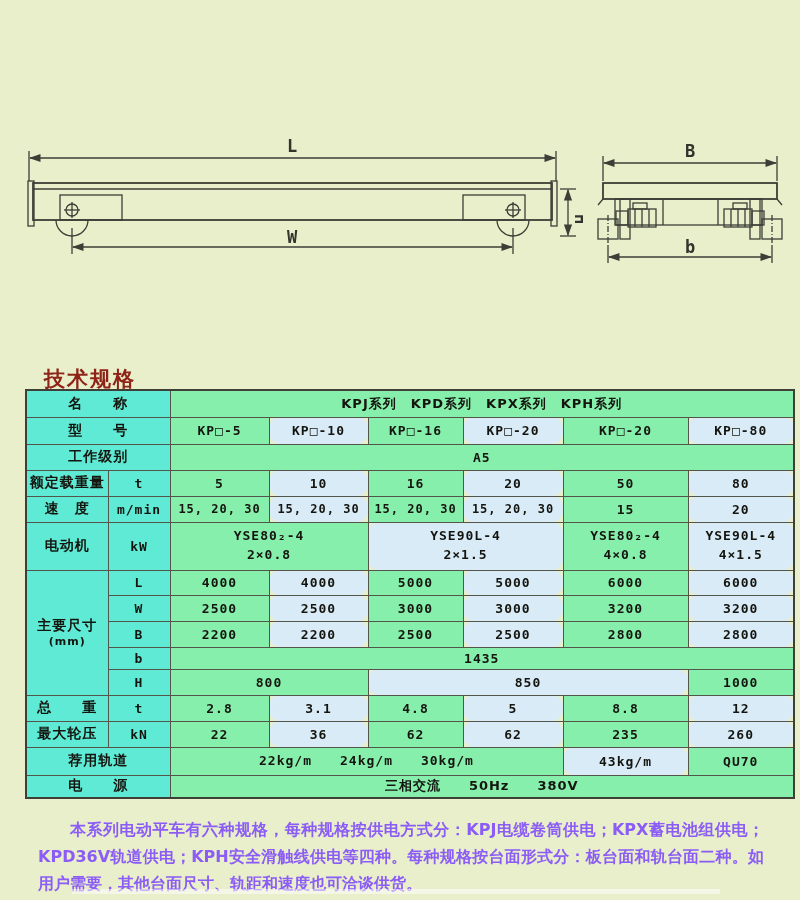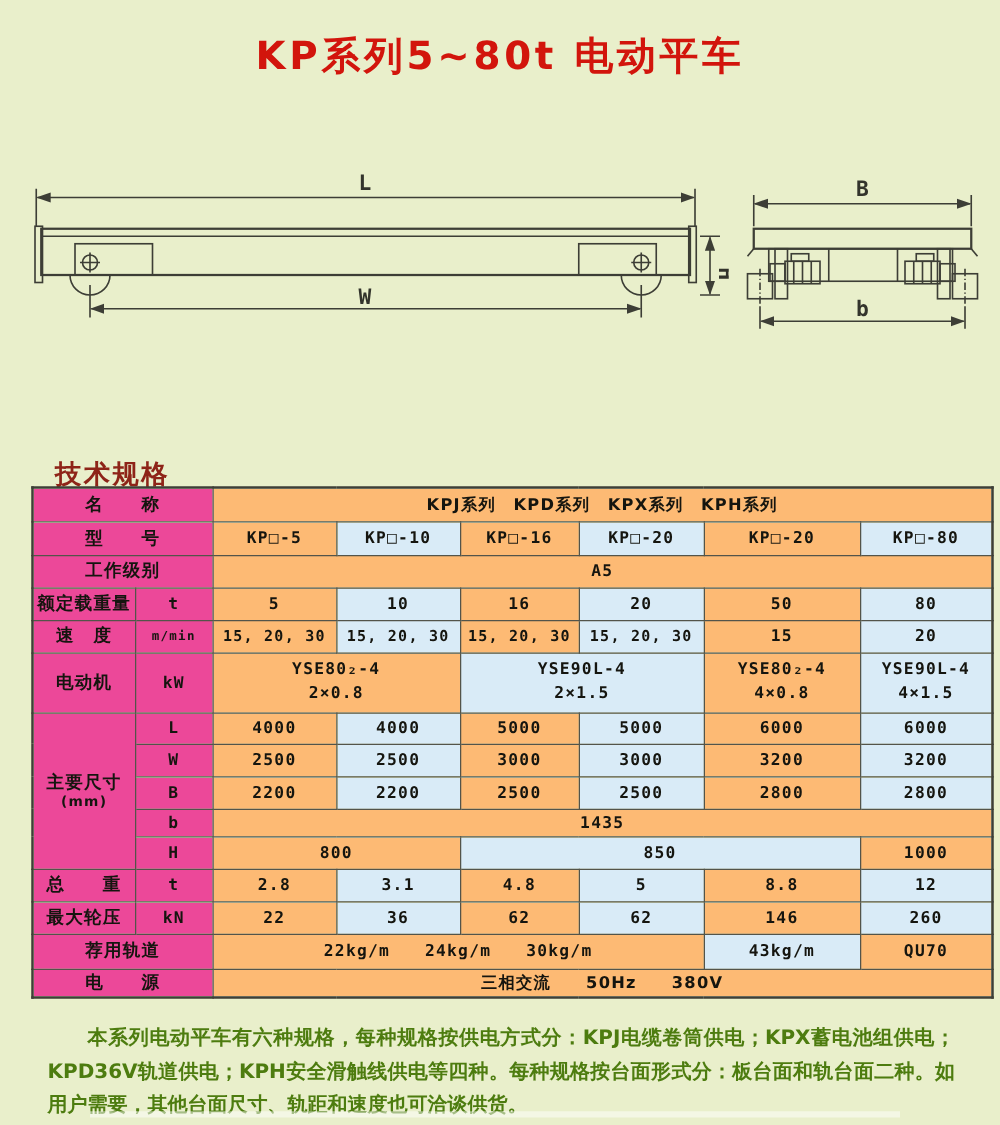--- a/index.html
+++ b/index.html
@@ -29,48 +29,47 @@
     border-collapse:collapse; table-layout:fixed;
     border:2px solid #3e3f37;
   }
   table.spec td{
     border:1px solid #53544a;
     text-align:center; vertical-align:middle;
     padding:0; overflow:hidden;
     color:#15150f;
   }
   td.lbl{
-    background:#ec4899;
+    background:#5eead4;
     font-size:14px; font-weight:bold; letter-spacing:1px;
   }
-  td.y{background:#fdba74;}
-  td.b{background:#d9ebf7;}
+  td.y{background:#86efac;}
+  td.b{background:#d9ebf7;border-radius:11px;}
   td.val{
     font-family:"DejaVu Sans Mono","DejaVu Sans",monospace;
     font-size:13px; font-weight:bold; letter-spacing:1px;
   }
   td.cn-val{font-size:13px; font-weight:bold; letter-spacing:1px;}
   .two-line{line-height:1.45; font-size:12.5px;}
   .dims-sub{font-size:11px; font-weight:bold;}
   .footer-note{
     position:absolute; top:817px; left:38px; width:726px;
-    font-size:16px; font-weight:600; color:#4d7c0f;
+    font-size:16px; font-weight:600; color:#8b5cf6;
     line-height:1.68; text-indent:2em; text-align:justify;
   }
   .bottom-strip{
     position:absolute; top:889px; left:72px; width:648px; height:5px;
     background:rgba(255,255,255,0.5);
   }
 </style>
 </head>
 <body>
 
 <div class="page">
 
-  <div class="page-title">KP系列5~80t 电动平车</div>
 
   <div class="drawings">
 
     <svg style="left:15px" width="568" height="140" viewBox="0 0 568 140">
       <defs>
         <marker id="arr1" viewBox="0 0 10 10" refX="9" refY="5" markerWidth="9" markerHeight="9" orient="auto-start-reverse">
           <path d="M0 1.5 L10 5 L0 8.5 z" fill="#3d3e36"></path>
         </marker>
       </defs>
       <g stroke="#3d3e36" stroke-width="1.3" fill="none">
@@ -202,21 +201,21 @@
       <td class="y val">5</td>
       <td class="b val">10</td>
       <td class="y val">16</td>
       <td class="b val">20</td>
       <td class="y val">50</td>
       <td class="b val">80</td>
     </tr>
 
     <tr style="height:26px">
       <td class="lbl">速　度</td>
-      <td class="lbl val" style="font-size:10px">m/min</td>
+      <td class="lbl val" style="font-size:13px">m/min</td>
       <td class="y val" style="font-size:12px">15, 20, 30</td>
       <td class="b val" style="font-size:12px">15, 20, 30</td>
       <td class="y val" style="font-size:12px">15, 20, 30</td>
       <td class="b val" style="font-size:12px">15, 20, 30</td>
       <td class="y val">15</td>
       <td class="b val">20</td>
     </tr>
 
     <tr style="height:48px">
       <td class="lbl">电动机</td>
@@ -292,21 +291,21 @@
       <td class="b val">12</td>
     </tr>
 
     <tr style="height:26px">
       <td class="lbl">最大轮压</td>
       <td class="lbl val">kN</td>
       <td class="y val">22</td>
       <td class="b val">36</td>
       <td class="y val">62</td>
       <td class="b val">62</td>
-      <td class="y val">146</td>
+      <td class="y val">235</td>
       <td class="b val">260</td>
     </tr>
 
     <tr style="height:28px">
       <td class="lbl" colspan="2">荐用轨道</td>
       <td class="y val" colspan="4">22kg/m　　24kg/m　　30kg/m</td>
       <td class="b val">43kg/m</td>
       <td class="y val">QU70</td>
     </tr>
 

